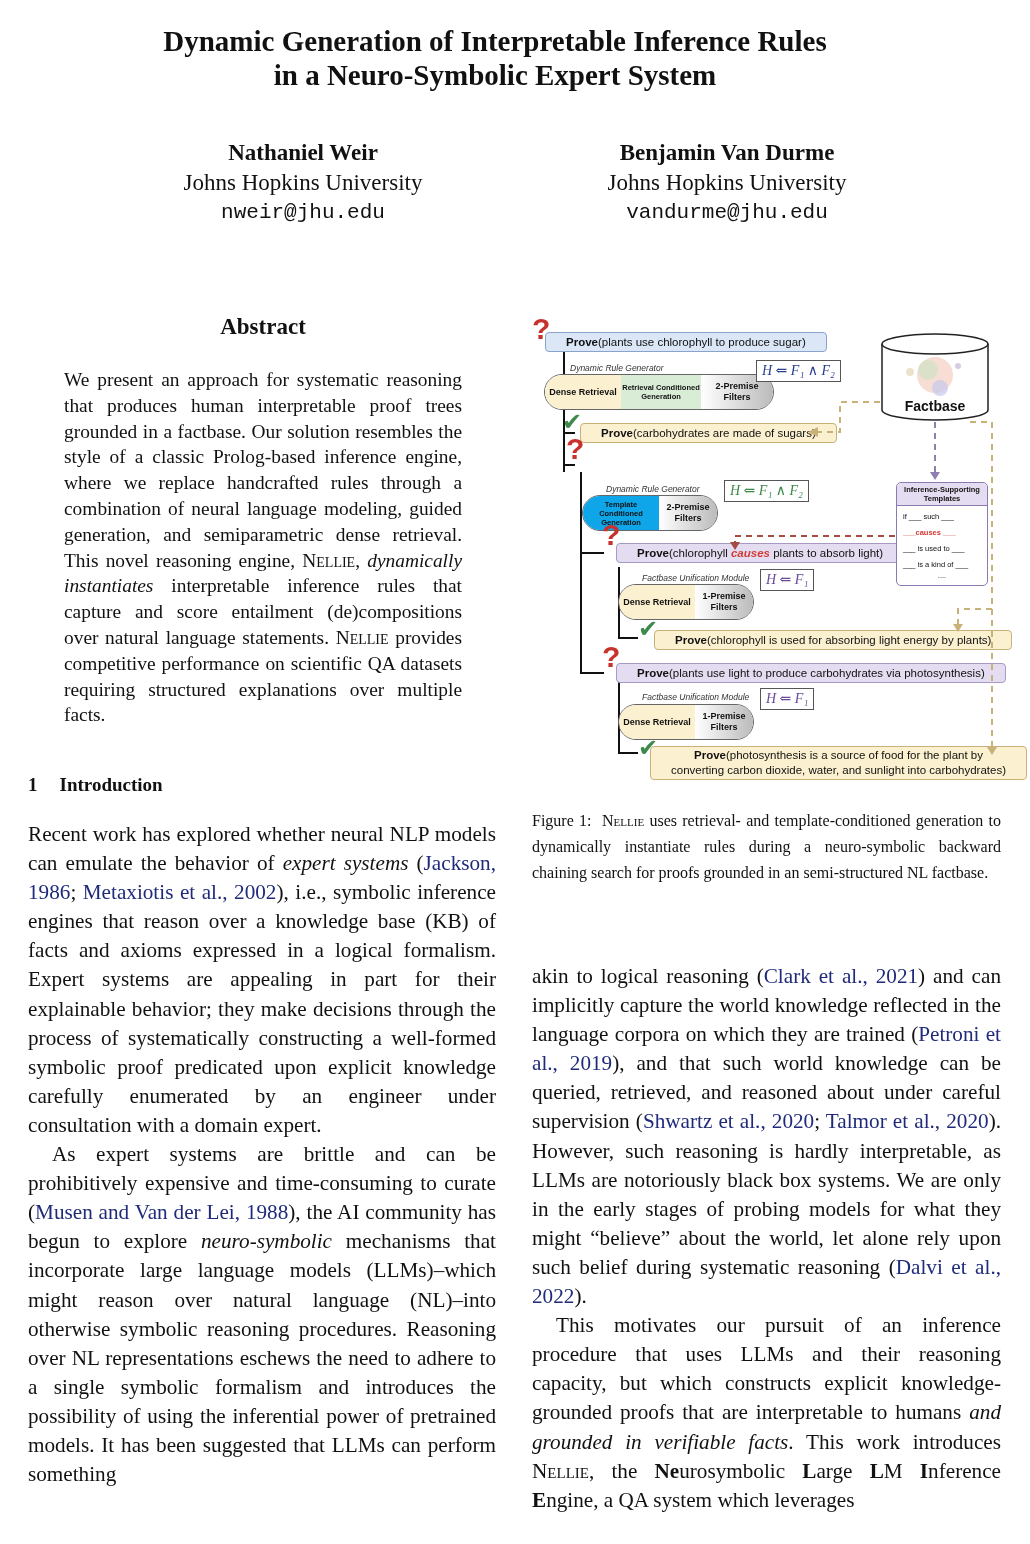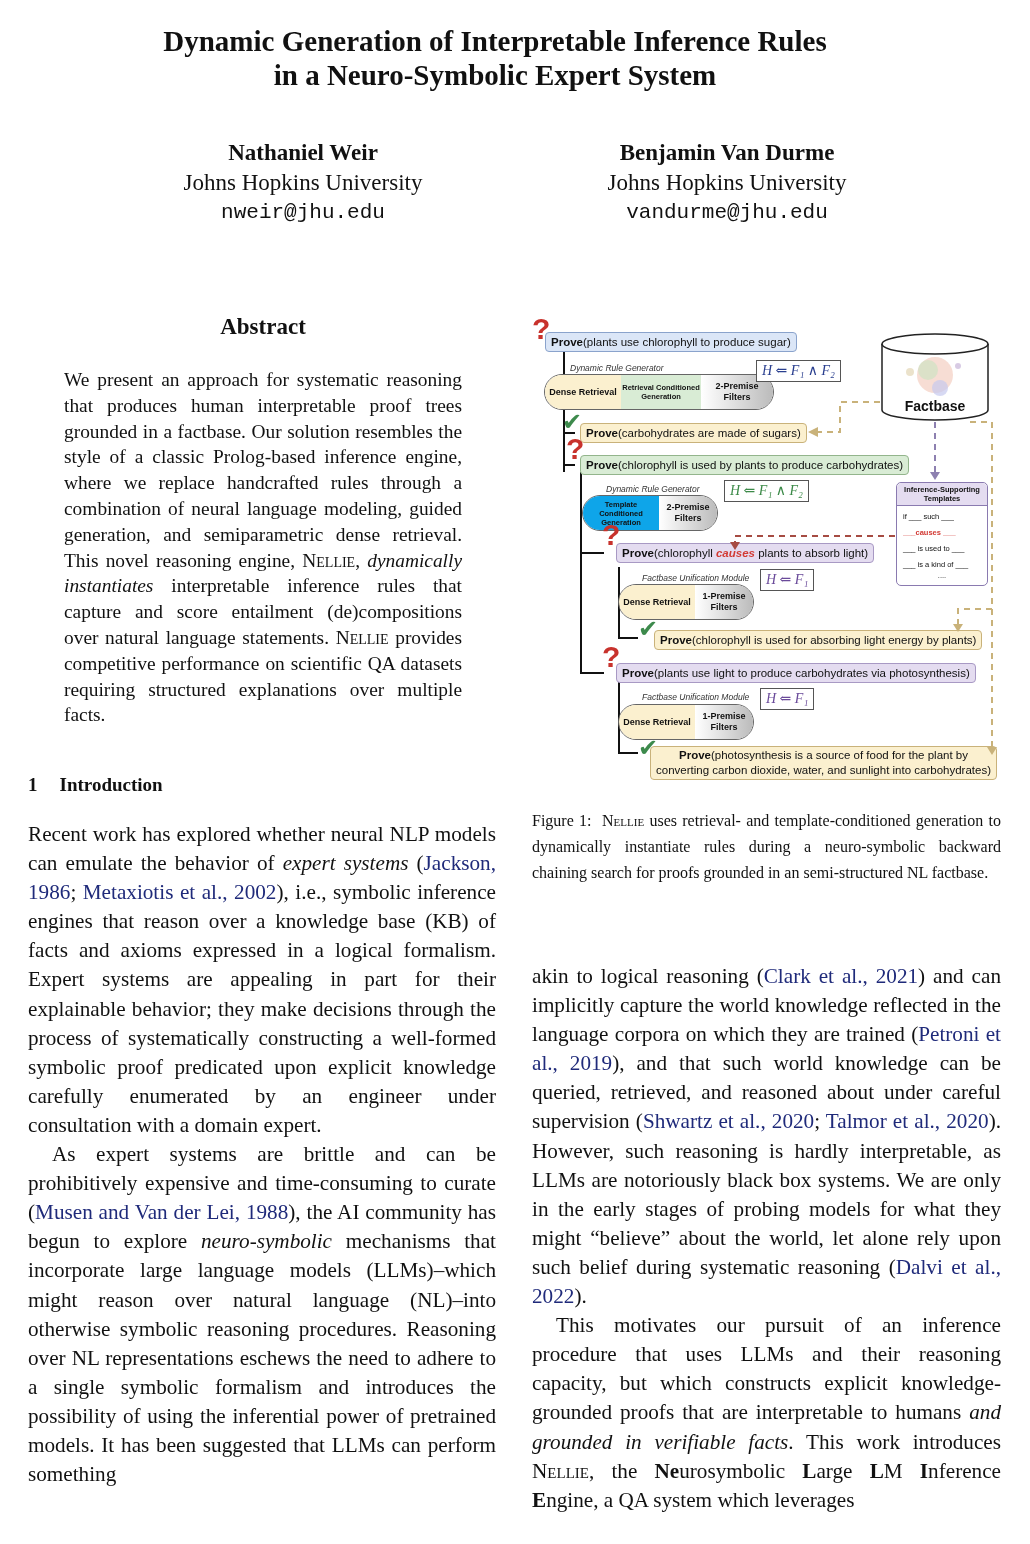--- a/index.html
+++ b/index.html
@@ -18,21 +18,21 @@
   .col { font-size:21.2px; line-height:29.1px; text-align:justify; }
   .colL { left:28px; width:468px; }
   .colR { left:532px; width:469px; }
   .cite { color:#1f2a7a; }
   .indent { text-indent:24px; }
   .caption { top:808px; left:532px; width:469px; font-size:16px; line-height:25.8px; text-align:justify; }
 
   
   .fig { top:312px; left:530px; width:480px; height:480px; font-family:"Liberation Sans","DejaVu Sans",sans-serif; }
   .fig * { box-sizing:border-box; }
-  .pbox { position:absolute; border:1px solid #999; border-radius:4px; font-size:11.5px; line-height:16px; padding:1px 5px; white-space:nowrap; color:#111; }
+  .pbox { position:absolute; border:1px solid #999; border-radius:4px; font-size:11.5px; line-height:16px; padding:1px 20px; white-space:nowrap; color:#111; }
   .pbox b { font-weight:bold; }
   .blue { background:#dbe6f7; border-color:#8aa3cc; }
   .yellow { background:#fbf0cf; border-color:#c9b27a; }
   .green { background:#d9ecd5; border-color:#93b58c; }
   .purple { background:#e4dcf0; border-color:#a899c4; }
   .mod-label { position:absolute; font-size:8.5px; font-style:italic; color:#333; }
   .pill { position:absolute; height:36px; border:1.5px solid #666; border-radius:18px; overflow:hidden; display:flex; font-size:9px; font-weight:bold; text-align:center; line-height:11px; }
   .pill .seg { display:flex; align-items:center; justify-content:center; height:100%; }
   .rule { position:absolute; border:1.5px solid #555; background:#fff; font-family:"Liberation Serif","DejaVu Serif",serif; font-style:italic; font-size:14px; padding:0 5px; height:22px; line-height:20px; white-space:nowrap; }
   .qmark { position:absolute; color:#c8322c; font-weight:bold; font-size:30px; line-height:30px; font-family:"Liberation Sans",sans-serif; }
@@ -99,21 +99,20 @@
     <div class="seg" style="width:76px;background:#fbf0cf;">Dense Retrieval</div>
     <div class="seg" style="width:80px;background:#d9ecd5;font-size:7.5px;line-height:9px;">Retrieval Conditioned Generation</div>
     <div class="seg" style="flex:1;background:linear-gradient(90deg,#fff,#bbb);">2-Premise Filters</div>
   </div>
   <div class="rule" style="left:226px;top:48px;color:#2a3f8f;">H ⇐ F₁ ∧ F₂</div>
 
   <div class="check" style="left:32px;top:98px;">✔</div>
   <div class="pbox yellow" style="left:50px;top:111px;text-align:center;"><b>Prove</b><span>(carbohydrates are made of sugars)</span></div>
 
   <div class="qmark" style="left:36px;top:122px;">?</div>
-  <div class="pbox green" style="left:50px;top:143px;"><b>Prove</b><span>(chlorophyll is used by plants to produce carbohydrates)</span></div>
 
   <div class="mod-label" style="left:76px;top:172px;">Dynamic Rule Generator</div>
   <div class="pill" style="left:52px;top:183px;width:136px;">
     <div class="seg" style="width:76px;background:#0ea5e9;font-size:7.5px;line-height:9px;">Template Conditioned Generation</div>
     <div class="seg" style="flex:1;background:linear-gradient(90deg,#fff,#bbb);">2-Premise Filters</div>
   </div>
   <div class="rule" style="left:194px;top:168px;color:#3c8a48;">H ⇐ F₁ ∧ F₂</div>
 
   <div class="qmark" style="left:72px;top:208px;">?</div>
   <div class="pbox purple" style="left:86px;top:231px;"><b>Prove</b><span>(chlorophyll </span><i style="color:#d23a34;font-weight:bold;">causes</i><span> plants to absorb light)</span></div>

